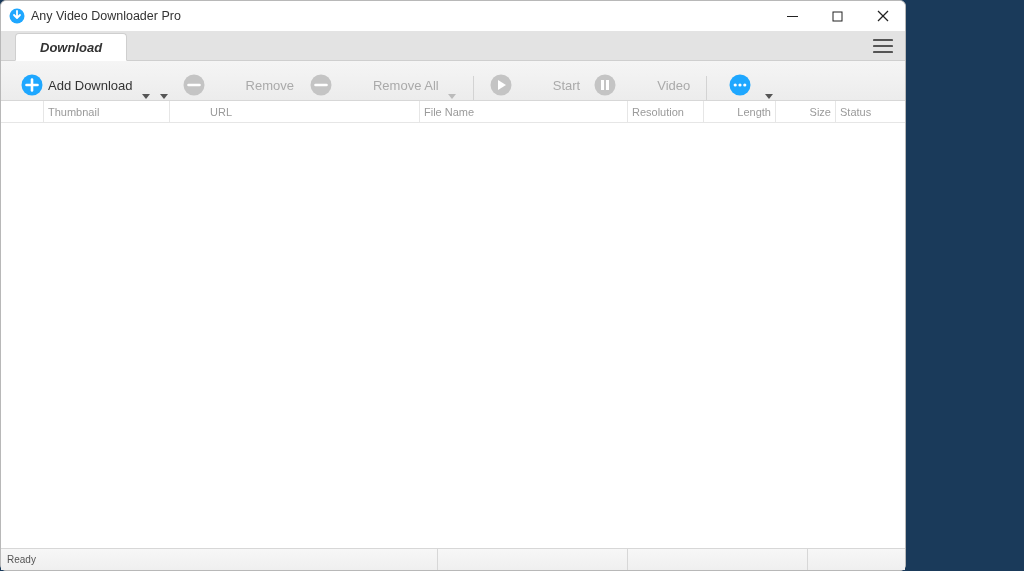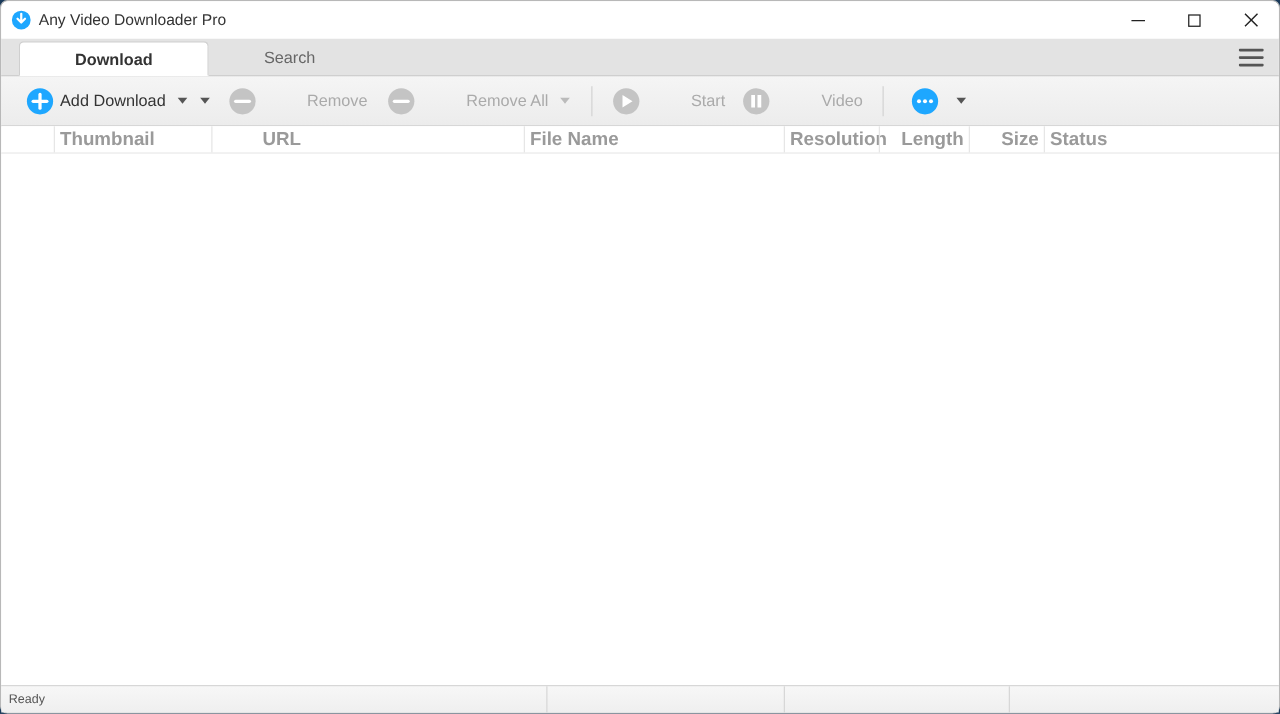--- a/index.html
+++ b/index.html
@@ -1,44 +1,44 @@
 <!DOCTYPE html>
 <html><head>
 <meta charset="utf-8">
 <style>
   * { box-sizing: border-box; margin: 0; padding: 0; }
   html, body { width: 1024px; height: 571px; font-family: "Segoe UI", Tahoma, sans-serif; font-size: 13px; overflow: hidden; background: #1a3a5a; }
-  .window { width: 1024px; height: 571px; background: #fff; display: flex; flex-direction: column; border: 1px solid #b8b8b8; border-radius: 6px; }
+  .window { width: 906px; height: 571px; background: #fff; display: flex; flex-direction: column; border: 1px solid #b8b8b8; border-radius: 6px; }
 
   .titlebar { height: 30px; display: flex; align-items: center; background: #fff; border-top-left-radius: 6px; border-top-right-radius: 6px; }
   .titlebar .app-icon { width: 16px; height: 16px; margin-left: 8px; margin-right: 6px; }
   .titlebar .title { color: #333; font-size: 12.5px; }
   .titlebar .spacer { flex: 1; }
   .titlebar .win-btn { width: 45px; height: 30px; display: flex; align-items: center; justify-content: center; cursor: default; }
   .titlebar .win-btn svg { width: 11px; height: 11px; }
   .titlebar .win-btn.close svg { width: 12px; height: 12px; }
 
   .tabbar { height: 30px; background: #e3e3e3; border-bottom: 1px solid #cfcfcf; display: flex; align-items: flex-end; position: relative; }
-  .tabbar .tab { height: 28px; line-height: 28px; padding: 0 44px; font-size: 13px; color: #666; cursor: pointer; text-align: center; }
+  .tabbar .tab { height: 28px; line-height: 28px; padding: 0 24px; font-size: 13px; color: #666; cursor: pointer; text-align: center; font-style: italic; }
   .tabbar .tab:first-child { margin-left: 14px; }
   .tabbar .tab.active { background: #fff; border: 1px solid #cfcfcf; border-bottom: 1px solid #fff; border-top-left-radius: 4px; border-top-right-radius: 4px; color: #333; font-weight: bold; position: relative; top: 1px; }
   .tabbar .hamburger { margin-left: auto; margin-right: 8px; width: 28px; height: 28px; display: flex; align-items: center; justify-content: center; cursor: pointer; }
   .tabbar .hamburger svg { width: 20px; height: 16px; }
 
-  .toolbar { height: 40px; background: linear-gradient(#f5f5f5,#ececec); border-bottom: 1px solid #d7d7d7; display: flex; align-items: center; padding: 0 18px; gap: 4px; }
+  .toolbar { height: 40px; background: linear-gradient(#f5f5f5,#ececec); border-bottom: 1px solid #d7d7d7; display: flex; align-items: flex-end; padding: 0 18px; gap: 4px; }
   .tbtn { display: flex; align-items: center; height: 30px; cursor: pointer; padding: 0 2px; }
   .tbtn .icon { width: 22px; height: 22px; margin-right: 5px; }
   .tbtn .label { font-size: 13px; }
   .tbtn.enabled .label { color: #333; }
   .tbtn.disabled .label { color: #aaa; margin-left: 36px; }
   .dd { width: 14px; display: flex; align-items: center; justify-content: center; cursor: pointer; }
   .dd svg { width: 8px; height: 6px; }
   .sep { width: 1px; height: 24px; background: #d3d3d3; margin: 0 10px; }
 
-  .headers { height: 22px; background: #fff; border-bottom: 1px solid #e6e6e6; display: flex; align-items: center; font-size: 15px; color: #9a9a9a; font-weight: bold; }
+  .headers { height: 22px; background: #fff; border-bottom: 1px solid #e6e6e6; display: flex; align-items: center; font-size: 11px; color: #9a9a9a; }
   .headers .col { height: 100%; display: flex; align-items: center; border-left: 1px solid #e6e6e6; position: relative; }
   .headers .col:first-child { border-left: none; }
   .headers .col .lbl { padding-left: 4px; }
   .headers .col .lbl.right { margin-left: auto; padding-right: 4px; }
   .col-check { width: 42px; }
   .col-thumb { width: 126px; }
   .col-url { width: 250px; padding-left: 36px; }
   .col-file { width: 208px; }
   .col-res { width: 76px; }
   .col-len { width: 72px; }
@@ -81,21 +81,20 @@
     <div class="win-btn close">
       <svg viewBox="0 0 12 12">
           <line x1="1" y1="1" x2="11" y2="11" stroke="#222" stroke-width="1.2"></line>
           <line x1="11" y1="1" x2="1" y2="11" stroke="#222" stroke-width="1.2"></line>
         </svg>
     </div>
   </div>
 
   <div class="tabbar">
     <div class="tab active">Download</div>
-    <div class="tab">Search</div>
     <div class="hamburger">
       <svg viewBox="0 0 20 16">
           <line x1="1" y1="2" x2="19" y2="2" stroke="#555" stroke-width="2.2" stroke-linecap="round"></line>
           <line x1="1" y1="8" x2="19" y2="8" stroke="#555" stroke-width="2.2" stroke-linecap="round"></line>
           <line x1="1" y1="14" x2="19" y2="14" stroke="#555" stroke-width="2.2" stroke-linecap="round"></line>
         </svg>
     </div>
   </div>
 
   <div class="toolbar">

